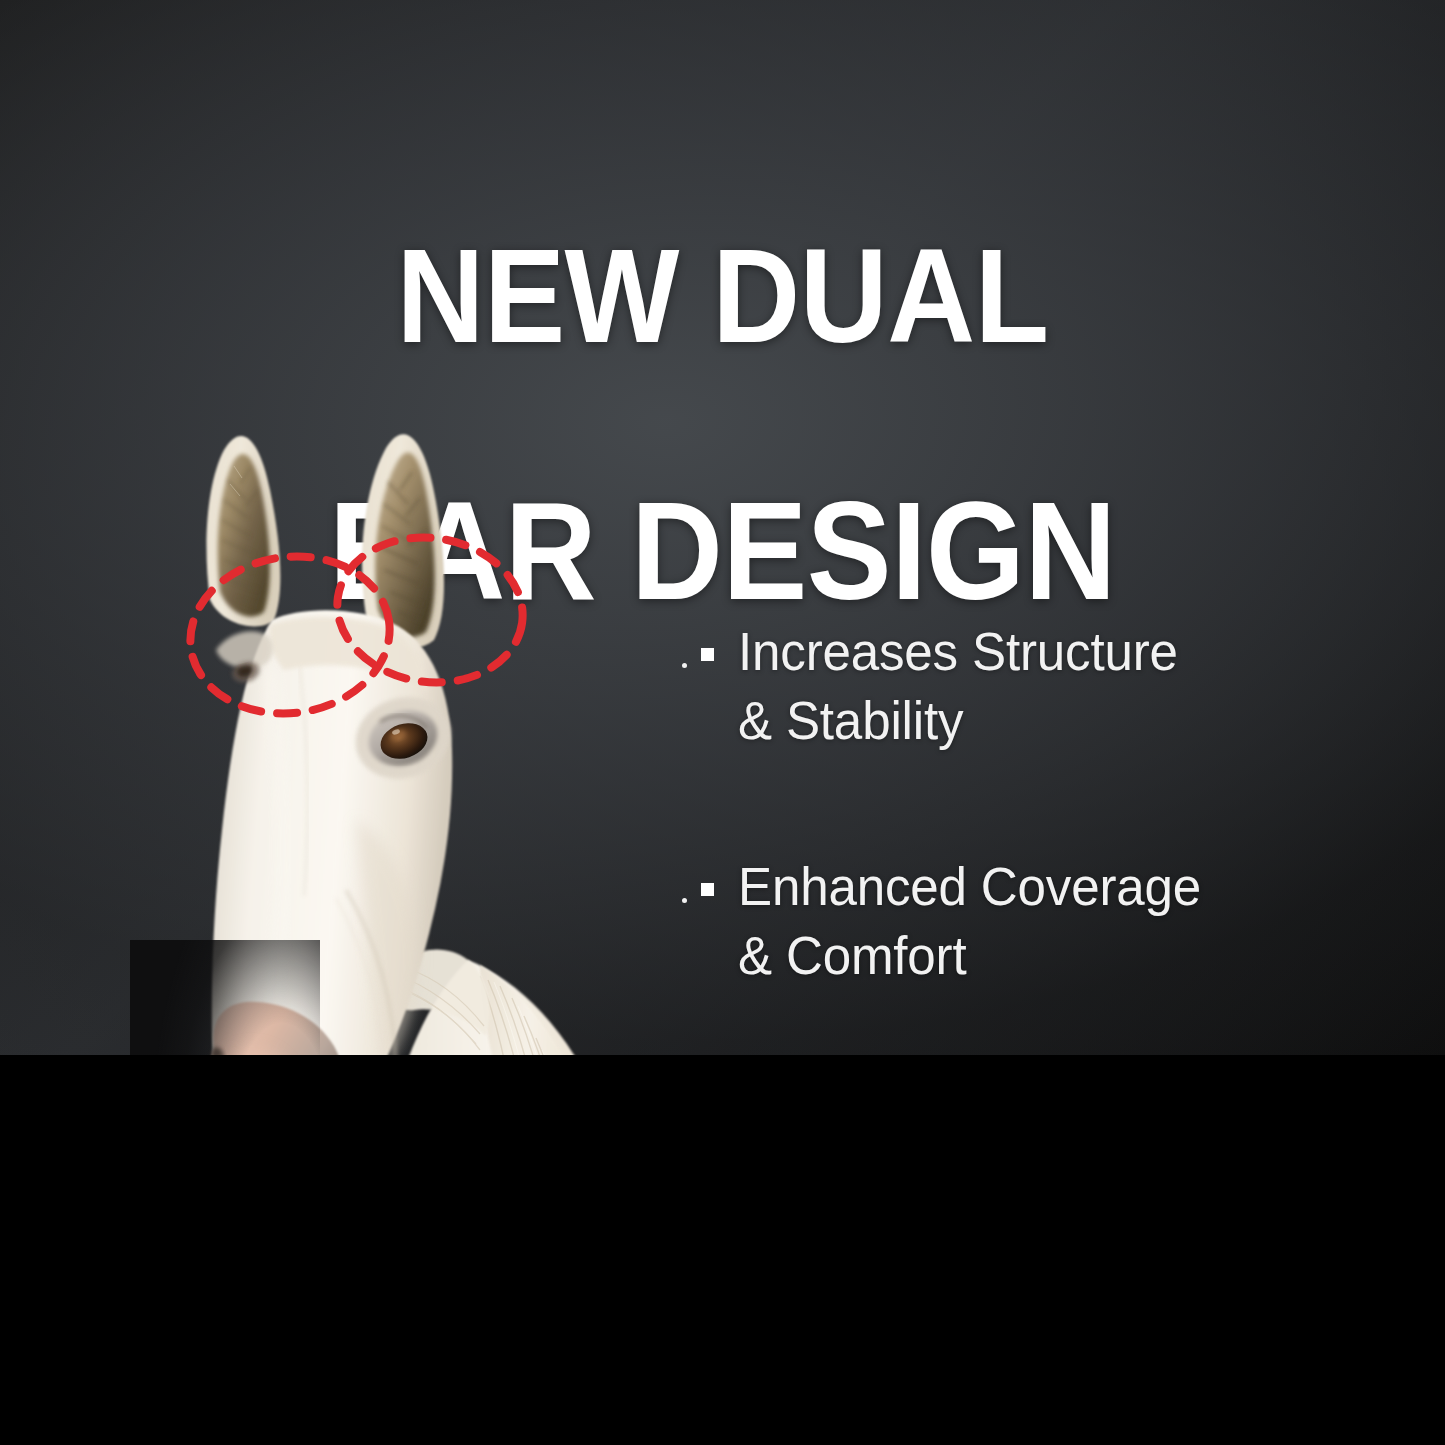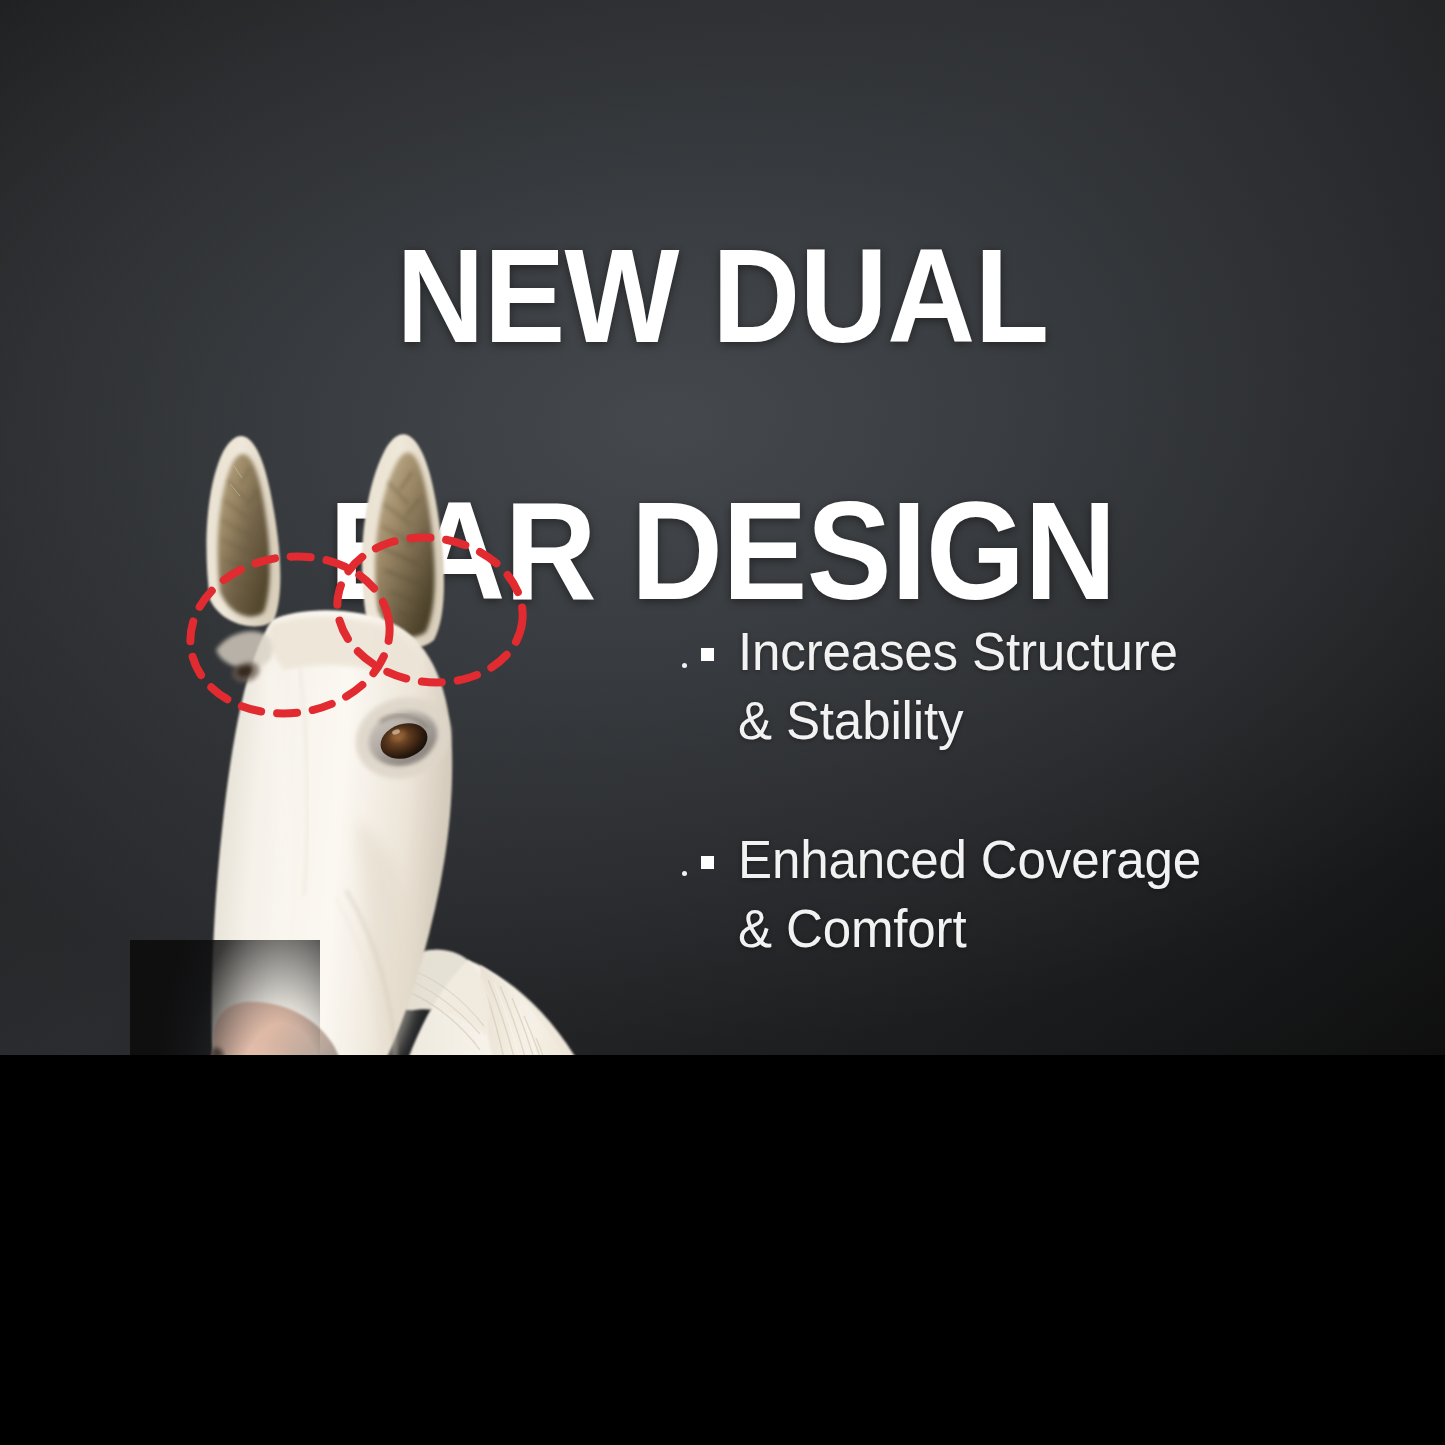--- a/index.html
+++ b/index.html
@@ -68,21 +68,21 @@
   .callouts { position:absolute; left:0; top:0; width:700px; height:1000px; z-index:5; pointer-events:none; }
 
   
   .bullets {
     position: absolute;
     left: 698px;
     top: 618px;
     width: 660px;
     color: #f2f2f2;
   }
-  .bullet-item { position: relative; margin-bottom: 70px; }
+  .bullet-item { position: relative; margin-bottom: 97px; }
   .bullet-item:last-child { margin-bottom: 12px; }
   .bullet-sq {
     position: absolute;
     left: 3px; top: 30px;
     width: 13px; height: 13px;
     background: #ffffff;
     display:block;
   }
   .bullet-text {
     display: block;

